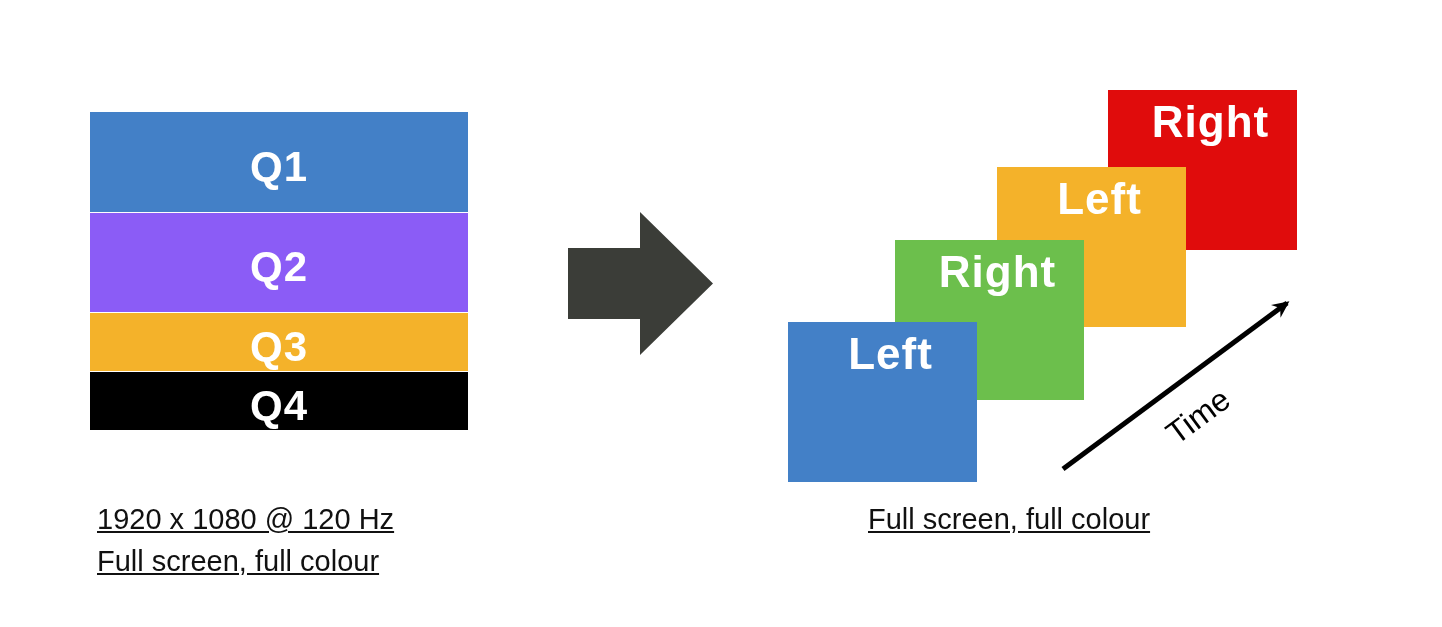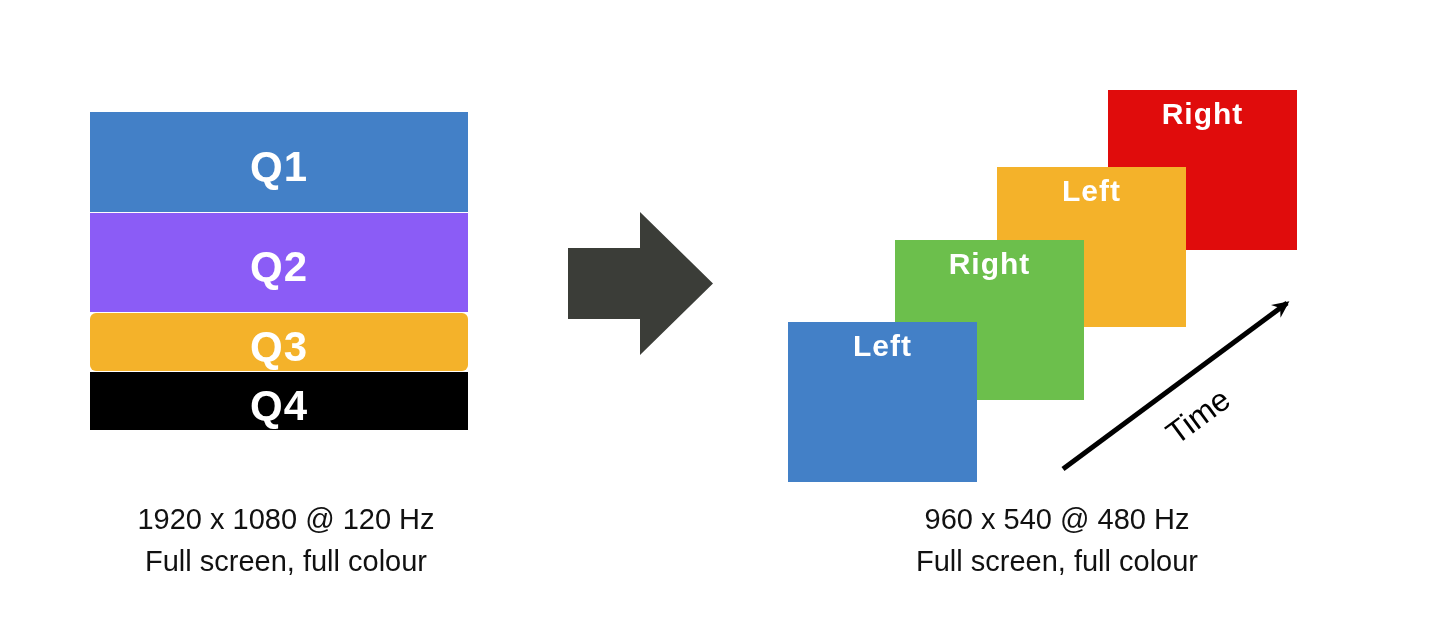--- a/index.html
+++ b/index.html
@@ -32,45 +32,47 @@
     color: #ffffff;
     font-size: 42px;
     font-weight: 700;
     letter-spacing: 1px;
   }
 
   
   .caption {
     position: absolute;
     width: 378px;
-    text-align: center;
+    text-align: left;
     font-size: 29px;
     line-height: 42px;
     color: #111111;
+    text-decoration: underline;
   }
   .caption-left  { left: 97px;  top: 498px; }
   .caption-right { left: 868px; top: 498px; }
 
   
   .big-arrow { position: absolute; left: 568px; top: 212px; }
 
   
   .frame {
     position: absolute;
     width: 189px; height: 160px;
   }
   .frame-label {
     position: absolute;
     top: 7px; left: 0;
     width: 100%;
     text-align: center;
     color: #ffffff;
-    font-size: 30px;
+    font-size: 44px;
     font-weight: 700;
     letter-spacing: 1px;
+    padding-left: 8px;
   }
   .frame-1 { left: 788px;  top: 322px; z-index: 4; }
   .frame-2 { left: 895px;  top: 240px; z-index: 3; }
   .frame-3 { left: 997px;  top: 167px; z-index: 2; }
   .frame-4 { left: 1108px; top: 90px;  z-index: 1; }
 
   
   .time-arrow { position: absolute; left: 1040px; top: 288px; }
   .time-label {
     position: absolute;
@@ -84,21 +86,21 @@
   }
 </style>
 </head>
 <body>
 
 <div class="canvas">
 
   <div class="quad-grid">
     <div class="quad" style="background: rgb(67, 128, 199);">Q1</div>
     <div class="quad" style="background: #8b5cf6;">Q2</div>
-    <div class="quad" style="background: rgb(244, 178, 42); border-radius: 6px;">Q3</div>
+    <div class="quad" style="background: rgb(244, 178, 42);">Q3</div>
     <div class="quad" style="background: #000000;">Q4</div>
   </div>
 
   <div class="caption caption-left">
     <div>1920 x 1080 @ 120 Hz</div>
     <div>Full screen, full colour</div>
   </div>
 
   <svg class="big-arrow" width="145" height="143" viewBox="0 0 145 143">
     <polygon points="0,36 72,36 72,0 145,71.5 72,143 72,107 0,107" style="fill: rgb(59, 61, 56);"></polygon>
@@ -121,17 +123,16 @@
     <defs>
       <marker id="ah" markerUnits="userSpaceOnUse" markerWidth="22" markerHeight="22" refX="15" refY="10" orient="auto">
         <path d="M1,2 L18,10 L1,18 L6.5,10 Z" fill="currentColor"></path>
       </marker>
     </defs>
     <line x1="23" y1="181" x2="247" y2="15" stroke="currentColor" stroke-width="5" marker-end="url(#ah)"></line>
   </svg>
   <div class="time-label">Time</div>
 
   <div class="caption caption-right">
-    <div>960 x 540 @ 480 Hz</div>
     <div>Full screen, full colour</div>
   </div>
 
 </div>
 
 </body></html>

